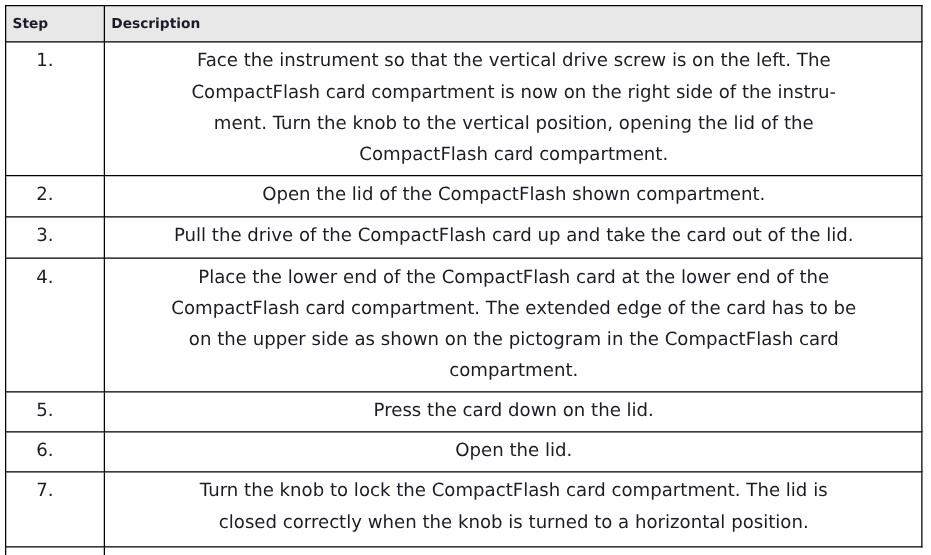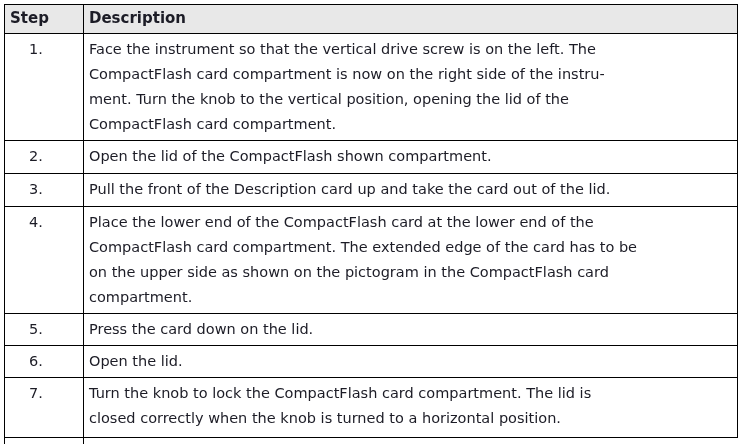--- a/index.html
+++ b/index.html
@@ -30,29 +30,30 @@
   th, td {
     border: 1.5px solid var(--border-color);
     vertical-align: top;
     line-height: 25px;
   }
   th {
     background: var(--header-bg);
     text-align: left;
     font-weight: bold;
     padding: 1px 4px 1px 5px;
-    font-size: 15px;
+    font-size: 11px;
   }
   td.step-cell {
     padding: 3px 2px 3px 24px;
     text-align: left;
   }
   td.desc-cell {
     padding: 3px 4px 3px 5px;
     white-space: pre-line;
+    text-align: center;
   }
   tr.h-row    { height: 29px; }
   tr.row-1    { height: 107px; }
   tr.row-2    { height: 33px; }
   tr.row-3    { height: 33px; }
   tr.row-4    { height: 107px; }
   tr.row-5    { height: 31px; }
   tr.row-6    { height: 32px; }
   tr.row-7    { height: 60px; }
   tr.cutoff-row { height: 12px; }
@@ -83,21 +84,21 @@
 CompactFlash card compartment is now on the right side of the instru-
 ment. Turn the knob to the vertical position, opening the lid of the
 CompactFlash card compartment.</td>
     </tr>
     <tr class="row-2">
       <td class="step-cell">2.</td>
       <td class="desc-cell">Open the lid of the CompactFlash shown compartment.</td>
     </tr>
     <tr class="row-3">
       <td class="step-cell">3.</td>
-      <td class="desc-cell">Pull the front of the Description card up and take the card out of the lid.</td>
+      <td class="desc-cell">Pull the drive of the CompactFlash card up and take the card out of the lid.</td>
     </tr>
     <tr class="row-4">
       <td class="step-cell">4.</td>
       <td class="desc-cell">Place the lower end of the CompactFlash card at the lower end of the
 CompactFlash card compartment. The extended edge of the card has to be
 on the upper side as shown on the pictogram in the CompactFlash card
 compartment.</td>
     </tr>
     <tr class="row-5">
       <td class="step-cell">5.</td>

